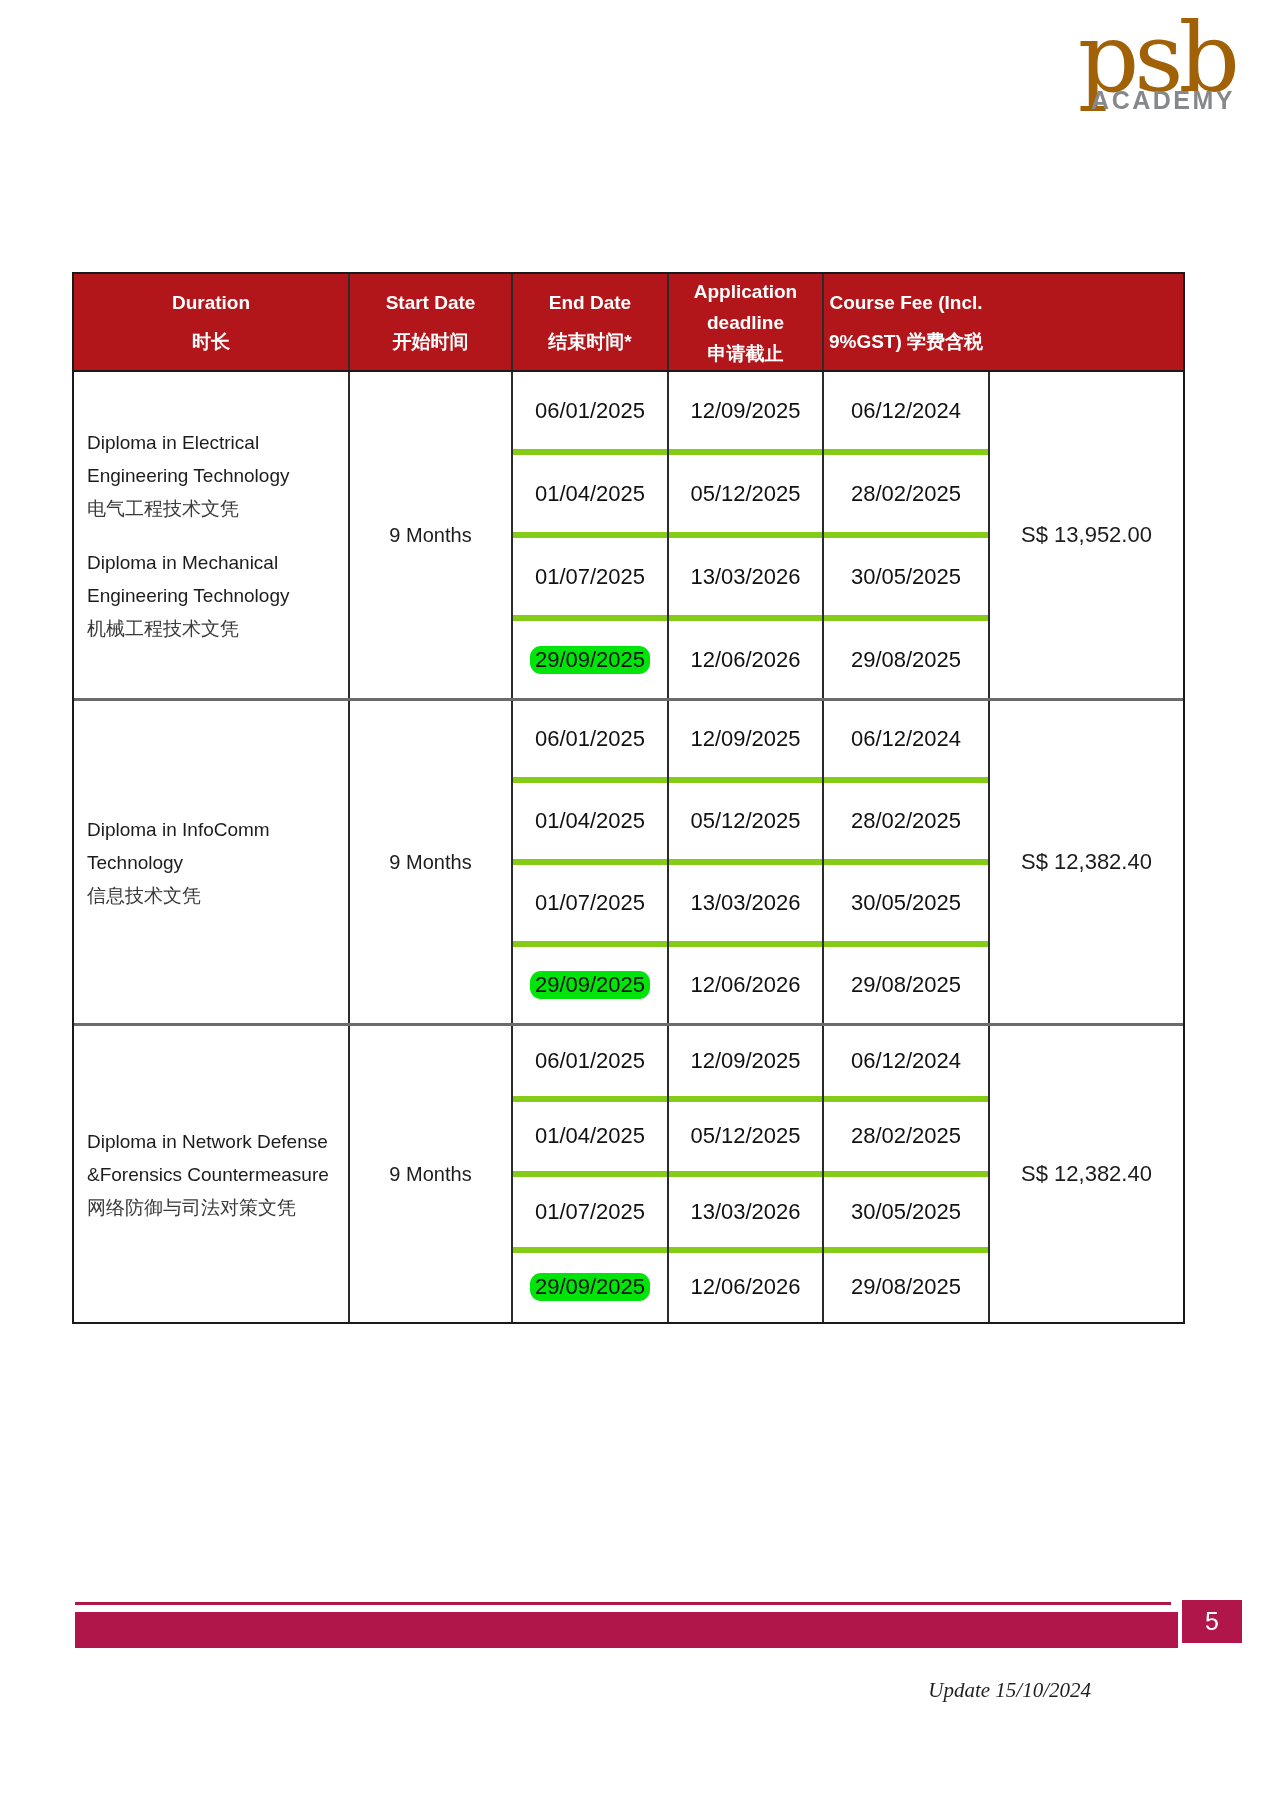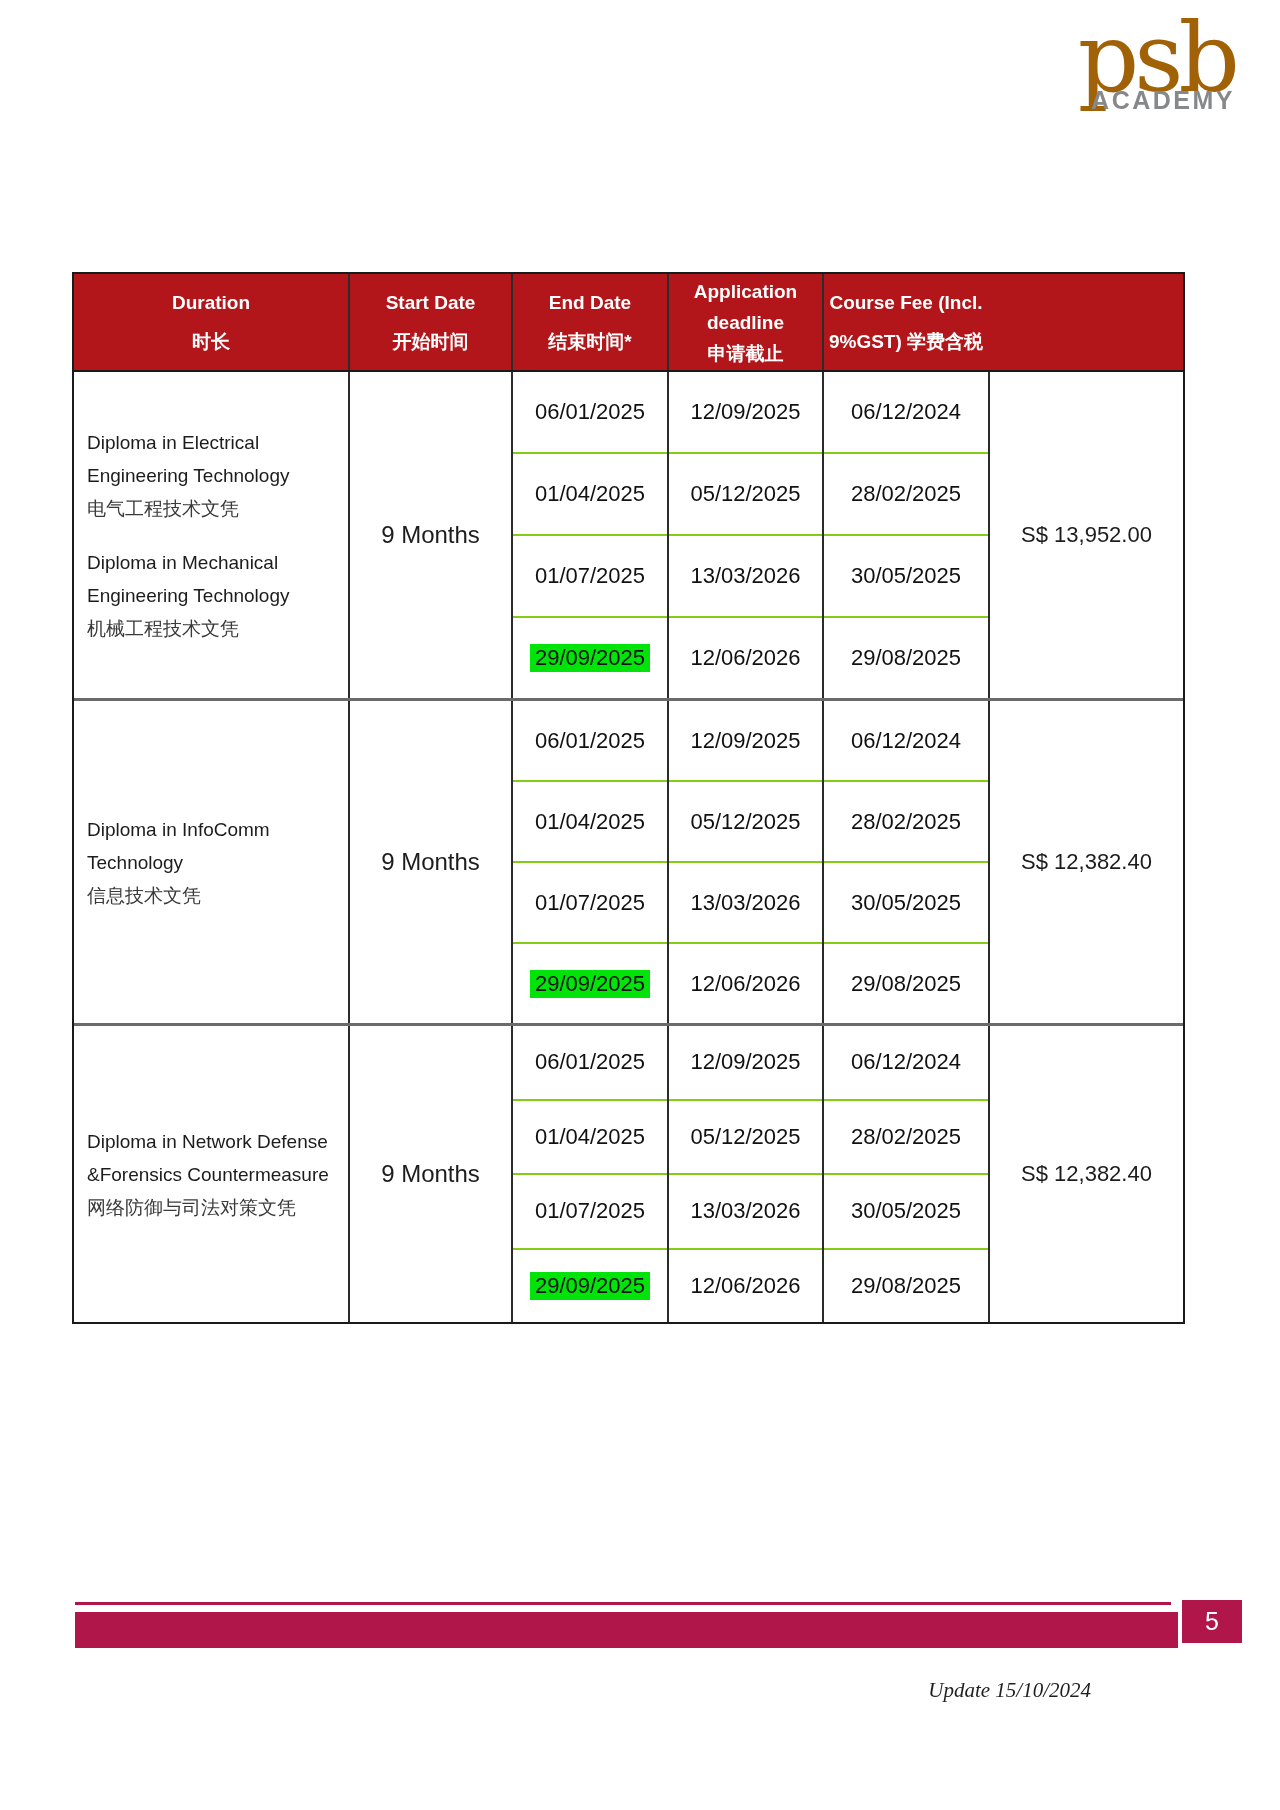--- a/index.html
+++ b/index.html
@@ -43,30 +43,30 @@
   .group{border-top:0;}
   .group + .group{border-top:3px solid #6b6b6b;}
   .course-cell{
     display:flex;flex-direction:column;justify-content:center;
     padding-left:13px;padding-right:6px;gap:21px;
   }
   .course-line{font-size:19px;line-height:33px;color:#1c1c1c;}
   .course-line.zh{font-family:"DejaVu Serif","Liberation Serif",serif;color:#3a3a3a;}
   .duration-cell,.fee-cell{
     display:flex;align-items:center;justify-content:center;
-    font-size:24px;color:#1c1c1c;
+    font-size:20px;color:#1c1c1c;
   }
   .fee-cell{font-size:22px;}
   .dates-col{display:flex;flex-direction:column;}
   .drow{
     flex:1;display:flex;align-items:center;justify-content:center;
     font-size:22px;color:#111;
   }
-  .drow + .drow{border-top:2px solid #84cc16;}
-  .hl{background:#00e40a;padding:1px 5px;}
+  .drow + .drow{border-top:6px solid #84cc16;}
+  .hl{background:#00e40a;padding:1px 5px;border-radius:11px;}
   
   .footnotes{
     position:absolute;left:190px;top:1338px;
     font-family:"DejaVu Serif","Liberation Serif",serif;
     font-size:21px;line-height:45px;color:#1c1c1c;
   }
   
   .thin-rule{position:absolute;left:75px;top:1602px;width:1096px;height:3px;background:#b0164a;}
   .thick-bar{position:absolute;left:75px;top:1612px;width:1103px;height:36px;background:#b0164a;}
   .page-box{

